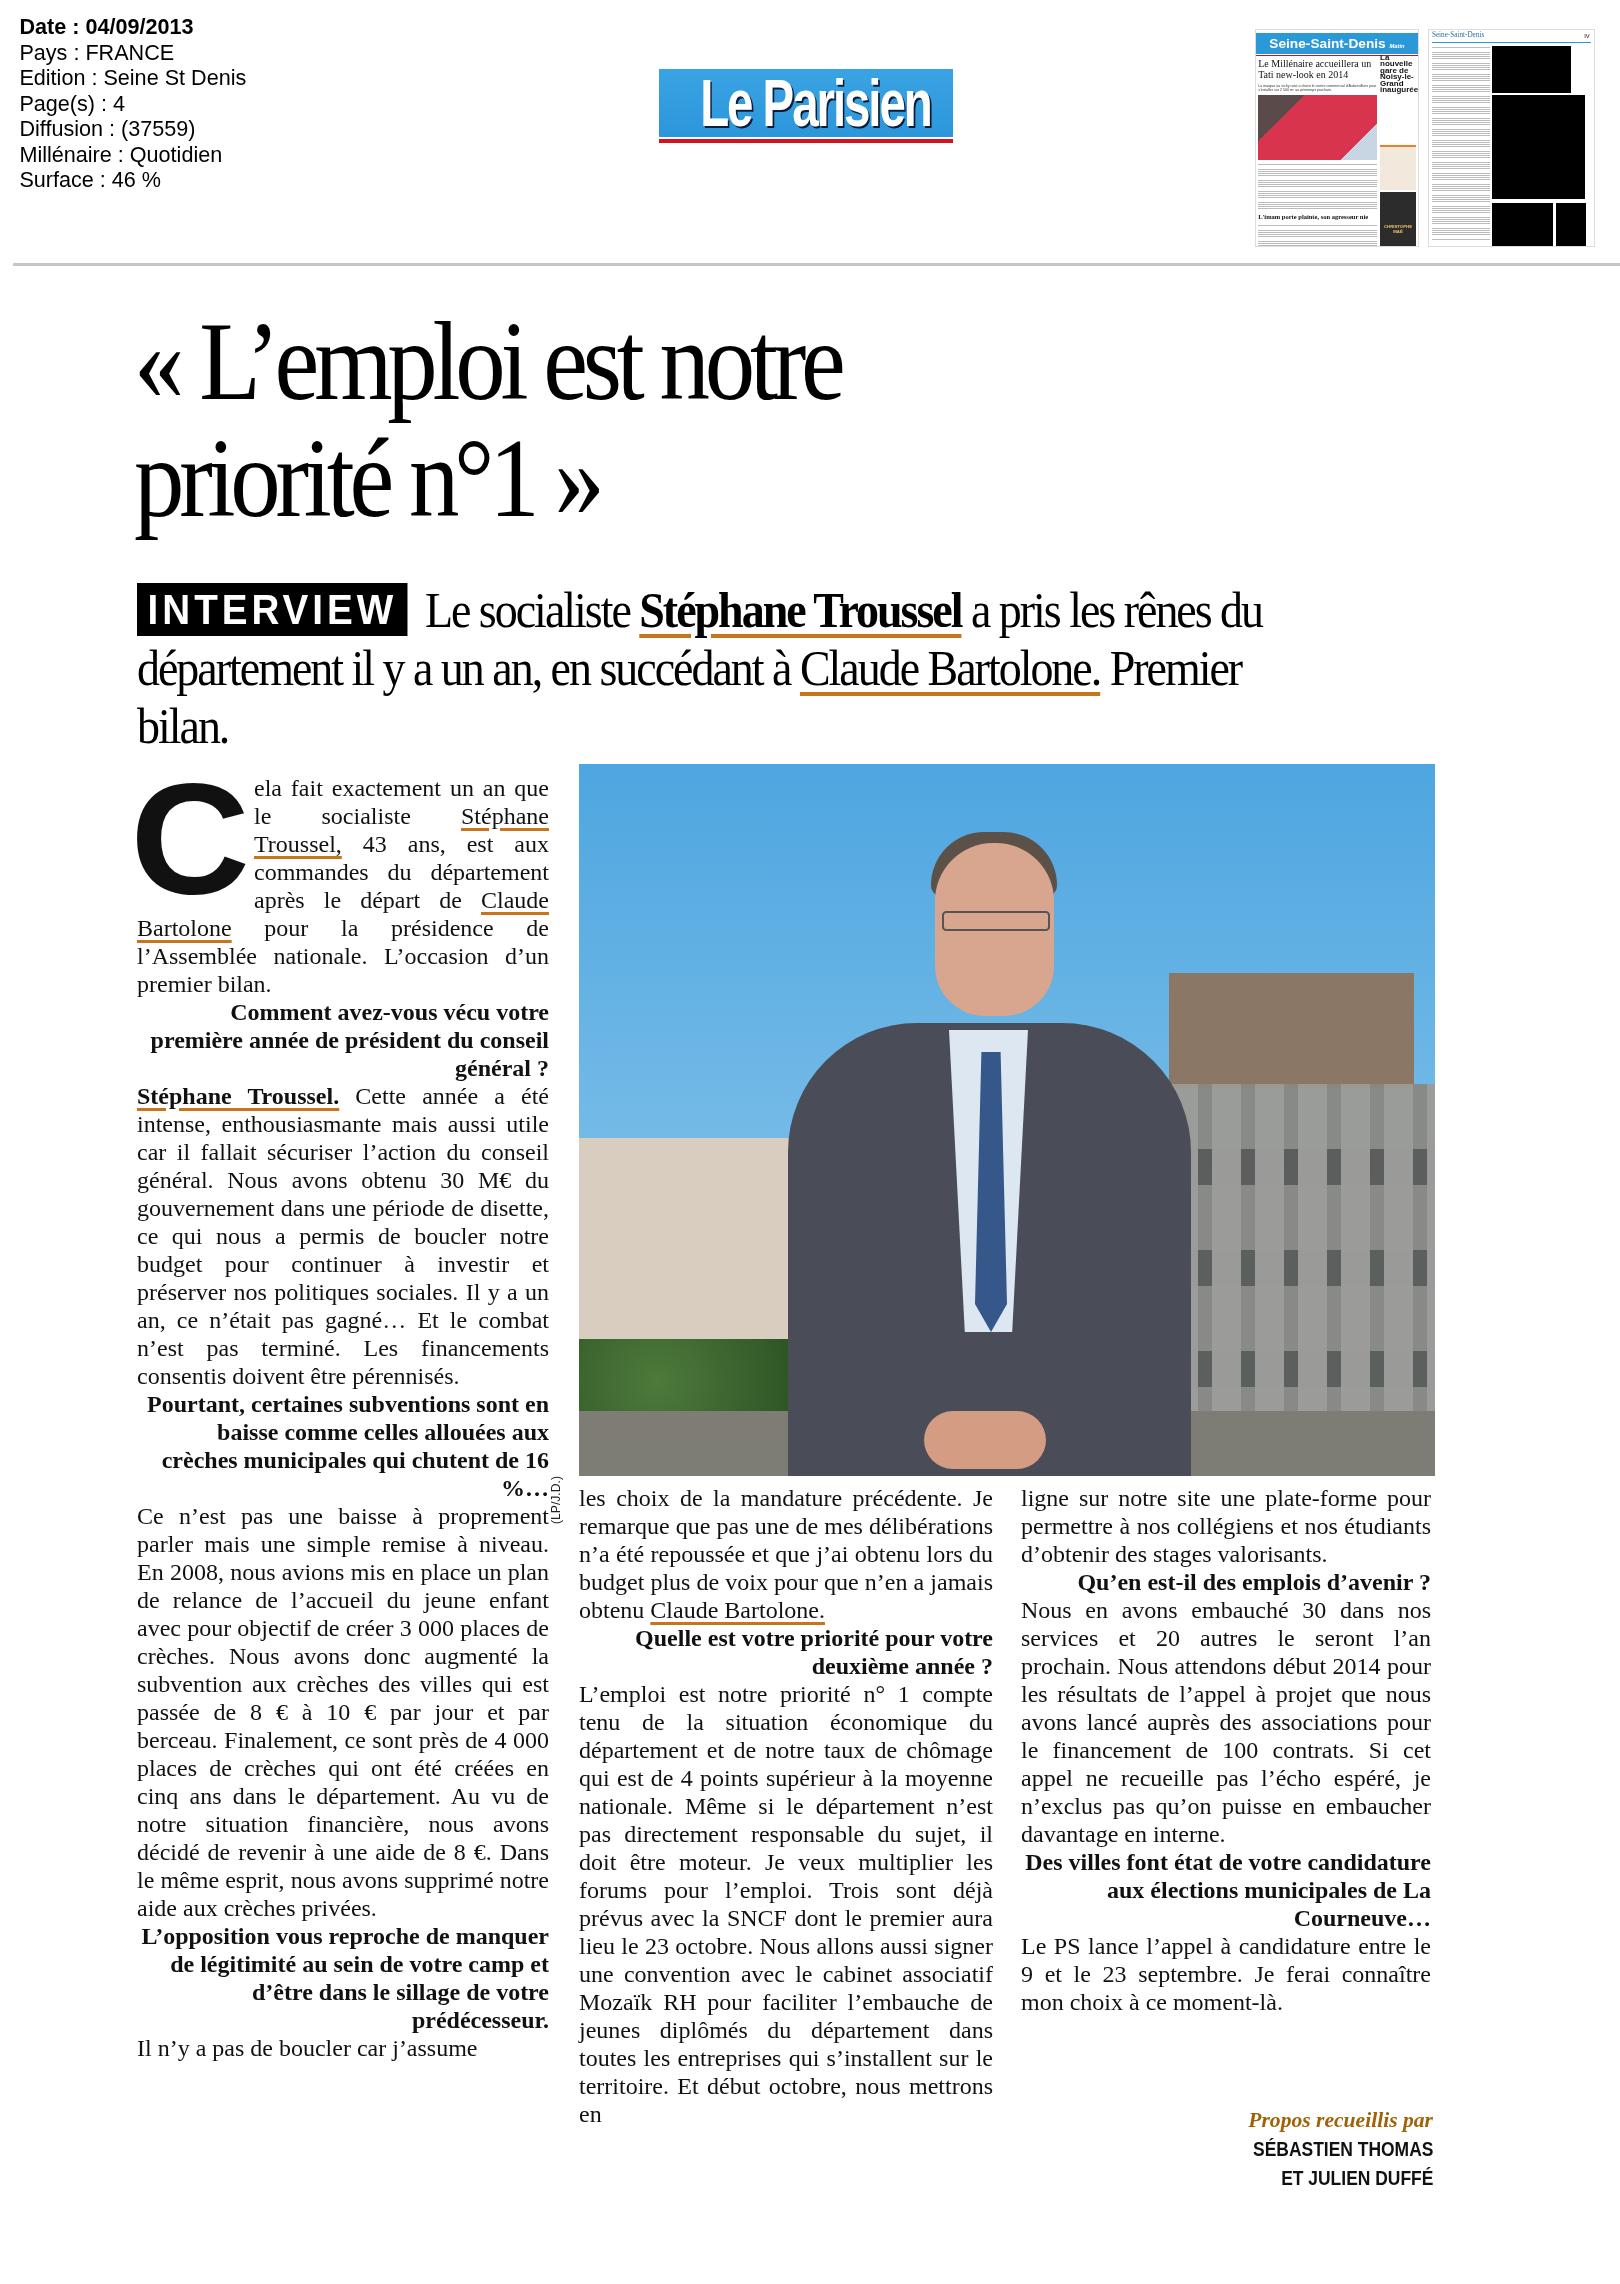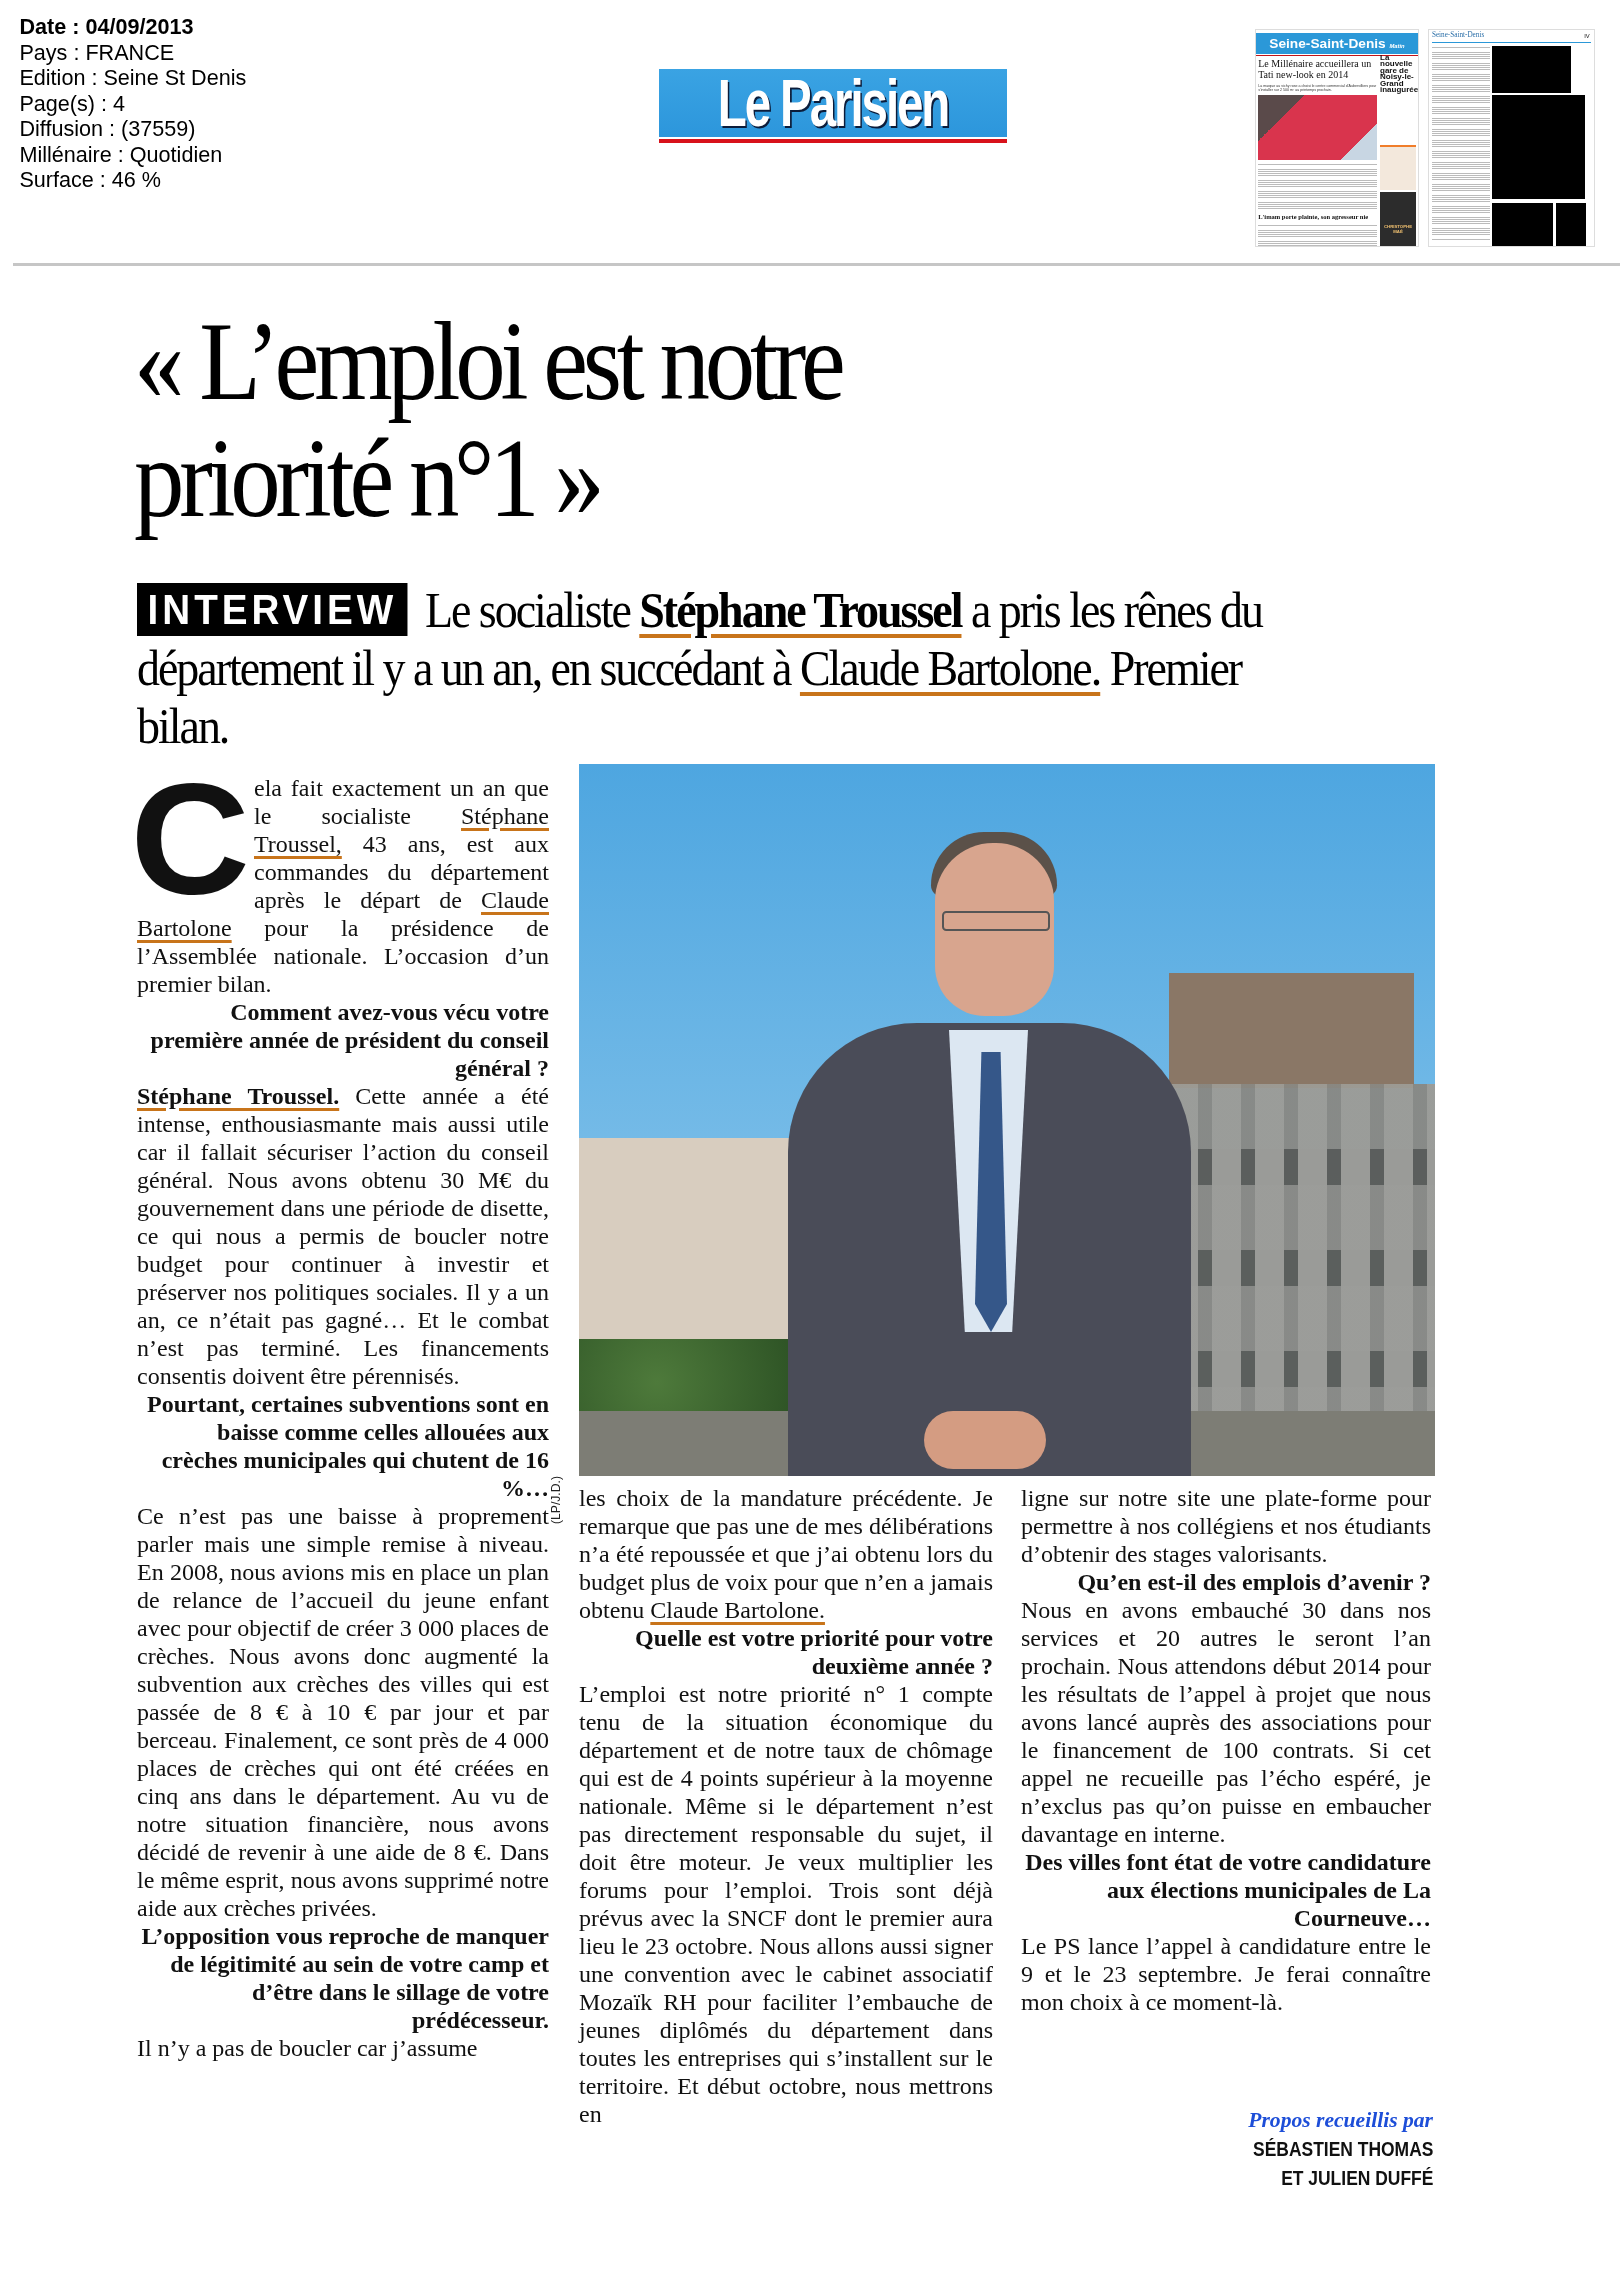--- a/index.html
+++ b/index.html
@@ -4,21 +4,21 @@
 <style>
   html, body { margin: 0; padding: 0; background: #ffffff; }
   body { width: 1621px; height: 2284px; position: relative; overflow: hidden; color: #111; }
 
   
   .meta { position: absolute; left: 19.4px; top: 14.4px; font-family: "Liberation Sans", sans-serif; font-size: 21.6px; line-height: 25.5px; color: #000; }
   .meta div { white-space: nowrap; }
   .meta .bold { font-weight: bold; }
 
   
-  .logo { position: absolute; left: 659px; top: 69px; width: 348px; height: 74px; background: linear-gradient(#3aa3e3, #2b95db); overflow: hidden; }
+  .logo { position: absolute; left: 659px; top: 69px; width: 278px; height: 74px; background: linear-gradient(#3aa3e3, #2b95db); overflow: hidden; padding-left: 16px; }
   .logo .logo-text { position: absolute; left: 0; right: 0; top: -4.3px; text-align: center; font-family: "Liberation Sans Narrow", "Liberation Sans", sans-serif; font-weight: bold; font-size: 66px; letter-spacing: -2.9px; color: #fff; transform: scaleX(0.72); text-shadow: 2.2px 2.2px 0 #0b1c3a; white-space: nowrap; }
   .logo .logo-redbar { position: absolute; left: 0; right: 0; bottom: 0; height: 4.3px; background: #d8121b; border-top: 2.2px solid #fff; }
 
   
   .thumb { position: absolute; top: 29px; height: 216px; background: #fff; border: 0.7px solid #ddd; overflow: hidden; }
   .thumb1 { left: 1255px; width: 162px; }
   .thumb2 { left: 1428px; width: 165px; }
   .t1-band { position: absolute; left: 0; right: 0; top: 2.9px; height: 21.6px; background: #2b98d8; color: #fff; font-family: "Liberation Sans", sans-serif; font-weight: bold; font-size: 13.7px; text-align: center; line-height: 21.6px; }
   .t1-band small { font-size: 5.8px; font-style: italic; }
   .t1-redline { position: absolute; left: 0; right: 0; top: 25px; height: 1.4px; background: #c0141a; }
@@ -73,21 +73,21 @@
   .ph-tie { position: absolute; left: 396px; top: 288px; width: 32px; height: 280px; background: #355789; clip-path: polygon(20% 0, 80% 0, 100% 90%, 50% 100%, 0 90%); }
   .ph-head { position: absolute; left: 356px; top: 79px; width: 119px; height: 173px; background: #d8a58e; border-radius: 58px 58px 50px 50px; }
   .ph-hair { position: absolute; left: 352px; top: 68px; width: 126px; height: 65px; background: #5b5149; border-radius: 65px 65px 14.4px 14.4px; }
   .ph-glasses { position: absolute; left: 363px; top: 147px; width: 108px; height: 20px; border: 2.9px solid #555; border-radius: 4.3px; box-sizing: border-box; }
   .ph-hands { position: absolute; left: 345px; top: 647px; width: 122px; height: 58px; background: #d49c82; border-radius: 29px; }
   .credit-wrap { position: absolute; left: 549px; top: 1476px; width: 14.4px; height: 43px; }
   .credit-wrap span { position: absolute; left: 0; top: 0; transform: rotate(-90deg) translate(-100%, 0); transform-origin: left top; font-family: "Liberation Sans", sans-serif; font-size: 12.2px; white-space: nowrap; color: #222; }
 
   
   .sign { position: absolute; right: 188px; top: 2106px; text-align: right; }
-  .sign .intro { font-family: "Liberation Serif", serif; font-style: italic; font-weight: bold; font-size: 21.6px; line-height: 29px; color: #1d4ed8; }
+  .sign .intro { font-family: "Liberation Serif", serif; font-style: italic; font-weight: bold; font-size: 21.6px; line-height: 29px; color: #a16207; }
   .sign .author { font-family: "Liberation Sans", sans-serif; font-weight: bold; font-size: 19.4px; line-height: 29px; color: #111; transform: scaleX(0.9); transform-origin: right; }
 </style>
 </head>
 <body>
 
 <div class="meta">
   <div class="bold">Date : 04/09/2013</div>
   <div>Pays : FRANCE</div>
   <div>Edition : Seine St Denis</div>
   <div>Page(s) : 4</div>

